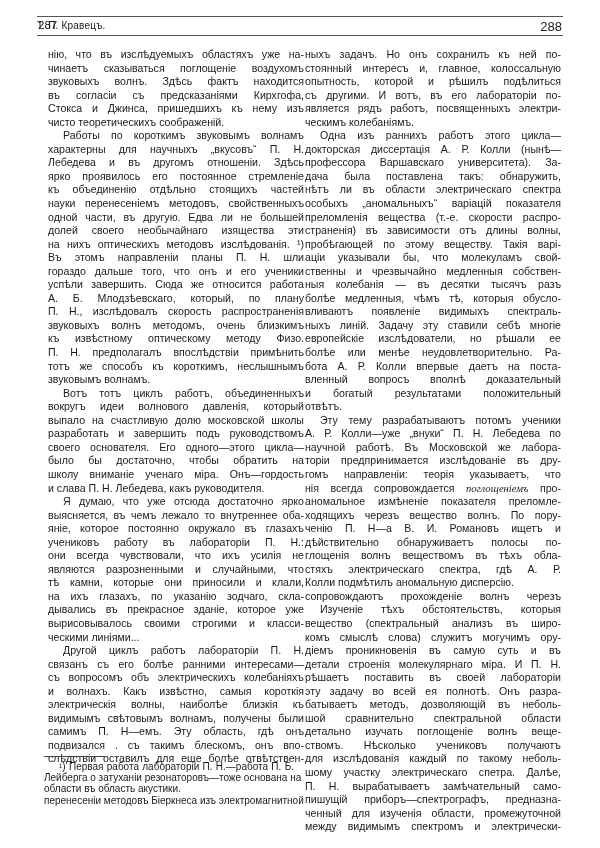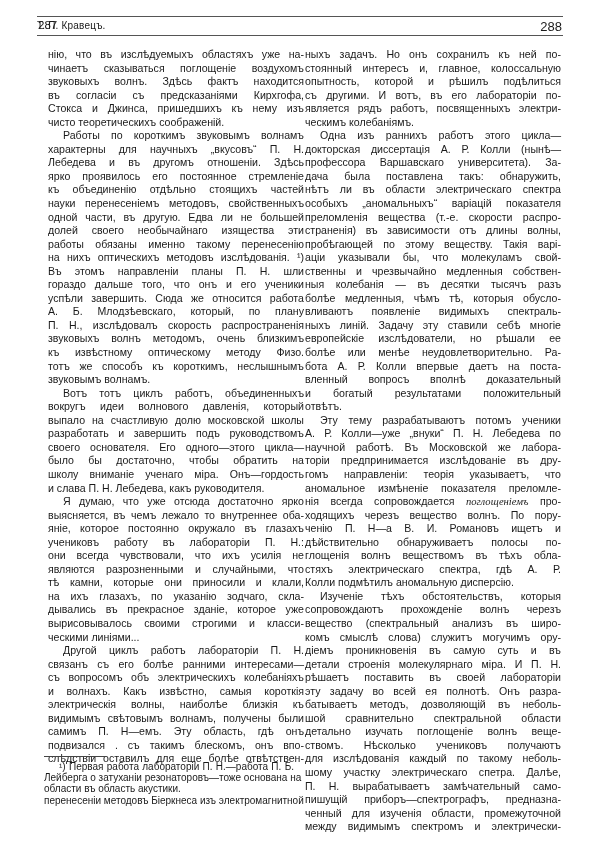--- a/index.html
+++ b/index.html
@@ -42,29 +42,29 @@
       <div class="line"><span>Стокса и Джинса, пришедшихъ къ нему изъ</span></div>
       <div class="line last"><span>чисто теоретическихъ соображеній.</span></div>
       <div class="line ind"><span>Работы по короткимъ звуковымъ волнамъ</span></div>
       <div class="line"><span>характерны для научныхъ „вкусовъ“ П. Н.</span></div>
       <div class="line"><span>Лебедева  и  въ  другомъ  отношеніи.  Здѣсь</span></div>
       <div class="line"><span>ярко проявилось его постоянное стремленіе</span></div>
       <div class="line"><span>къ объединенію  отдѣльно  стоящихъ  частей</span></div>
       <div class="line"><span>науки перенесеніемъ методовъ, свойственныхъ</span></div>
       <div class="line"><span>одной  части, въ  другую.  Едва  ли  не большей</span></div>
       <div class="line"><span>долей  своего  необычайнаго  изящества  эти</span></div>
-      <div class="line"><span>работы обязаны именно такому перенесенію</span></div>
       <div class="line"><span>на нихъ оптическихъ методовъ изслѣдованія. ¹)</span></div>
       <div class="line"><span>Въ  этомъ  направленіи  планы  П.  Н.  шли</span></div>
       <div class="line"><span>гораздо дальше  того, что онъ  и его ученики</span></div>
       <div class="line"><span>успѣли завершить. Сюда же относится работа</span></div>
       <div class="line"><span>А.  Б.  Млодзѣевскаго,  который,  по  плану</span></div>
       <div class="line"><span>П. Н., изслѣдовалъ скорость распространенія</span></div>
       <div class="line"><span>звуковыхъ  волнъ  методомъ,  очень  близкимъ</span></div>
       <div class="line"><span>къ  извѣстному  оптическому  методу  Физо.</span></div>
+      <div class="line"><span>П. Н. предполагалъ впослѣдствіи примѣнить</span></div>
       <div class="line"><span>тотъ  же способъ къ короткимъ, неслышнымъ</span></div>
       <div class="line last"><span>звуковымъ  волнамъ.</span></div>
       <div class="line ind"><span>Вотъ  тотъ  циклъ  работъ,  объединенныхъ</span></div>
       <div class="line"><span>вокругъ  идеи  волнового  давленія,  который</span></div>
       <div class="line"><span>выпало на счастливую долю московской школы</span></div>
       <div class="line"><span>разработать  и завершить подъ руководствомъ</span></div>
       <div class="line"><span>своего основателя. Его одного—этого цикла—</span></div>
       <div class="line"><span>было  бы  достаточно,  чтобы  обратить  на</span></div>
       <div class="line"><span>школу  вниманіе  ученаго міра. Онъ—гордость</span></div>
       <div class="line last"><span>и  слава  П.  Н.  Лебедева, какъ  руководителя.</span></div>
@@ -115,30 +115,30 @@
       <div class="line"><span>болѣе  или  менѣе  неудовлетворительно.  Ра-</span></div>
       <div class="line"><span>бота  А.  Р.  Колли  впервые  даетъ  на  поста-</span></div>
       <div class="line"><span>вленный  вопросъ  вполнѣ  доказательный</span></div>
       <div class="line"><span>и  богатый  результатами  положительный</span></div>
       <div class="line last"><span>отвѣтъ.</span></div>
       <div class="line ind"><span>Эту  тему  разрабатываютъ потомъ ученики</span></div>
       <div class="line"><span>А. Р. Колли—уже  „внуки“  П. Н. Лебедева по</span></div>
       <div class="line"><span>научной  работѣ.  Въ  Московской  же  лабора-</span></div>
       <div class="line"><span>торіи  предпринимается  изслѣдованіе  въ  дру-</span></div>
       <div class="line"><span>гомъ  направленіи:  теорія  указываетъ,  что</span></div>
+      <div class="line"><span>нія  всегда сопровождается </span><em class="it">поглощеніемъ</em><span> про-</span></div>
       <div class="line"><span>аномальное  измѣненіе  показателя  преломле-</span></div>
-      <div class="line"><span>нія  всегда сопровождается </span><em class="it">поглощеніемъ</em><span> про-</span></div>
       <div class="line"><span>ходящихъ  черезъ  вещество  волнъ.  По  пору-</span></div>
       <div class="line"><span>ченію   П.  Н—а  В.  И.  Романовъ  ищетъ  и</span></div>
       <div class="line"><span>дѣйствительно  обнаруживаетъ  полосы  по-</span></div>
       <div class="line"><span>глощенія  волнъ  веществомъ  въ  тѣхъ  обла-</span></div>
       <div class="line"><span>стяхъ  электрическаго  спектра,  гдѣ  А.  Р.</span></div>
       <div class="line last"><span>Колли  подмѣтилъ  аномальную  дисперсію.</span></div>
+      <div class="line"><span>сопровождаютъ  прохожденіе  волнъ  черезъ</span></div>
       <div class="line ind"><span>Изученіе  тѣхъ  обстоятельствъ,  которыя</span></div>
-      <div class="line"><span>сопровождаютъ  прохожденіе  волнъ  черезъ</span></div>
       <div class="line"><span>вещество  (спектральный  анализъ  въ  широ-</span></div>
       <div class="line"><span>комъ  смыслѣ  слова)  служитъ  могучимъ  ору-</span></div>
       <div class="line"><span>діемъ  проникновенія  въ  самую  суть  и  въ</span></div>
       <div class="line"><span>детали  строенія  молекулярнаго  міра.  И  П.  Н.</span></div>
       <div class="line"><span>рѣшаетъ  поставить  въ  своей  лабораторіи</span></div>
       <div class="line"><span>эту  задачу  во  всей  ея  полнотѣ.  Онъ  разра-</span></div>
       <div class="line"><span>батываетъ  методъ,  дозволяющій  въ  неболь-</span></div>
       <div class="line"><span>шой  сравнительно  спектральной  области</span></div>
       <div class="line"><span>детально  изучать  поглощеніе  волнъ  веще-</span></div>
       <div class="line"><span>ствомъ.  Нѣсколько  учениковъ  получаютъ</span></div>

